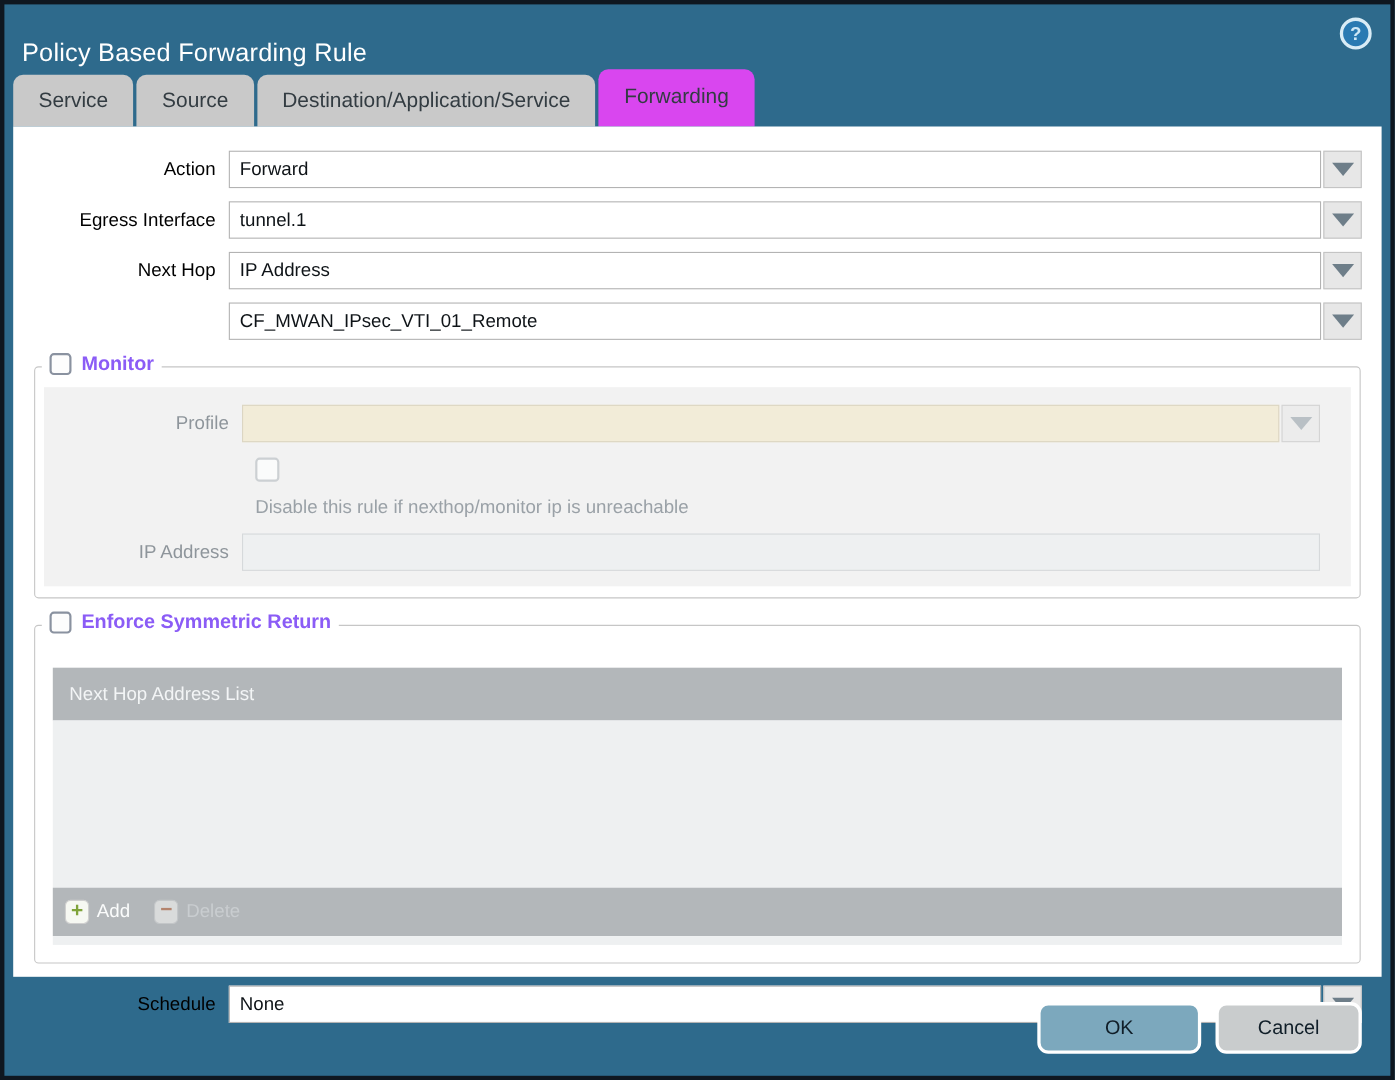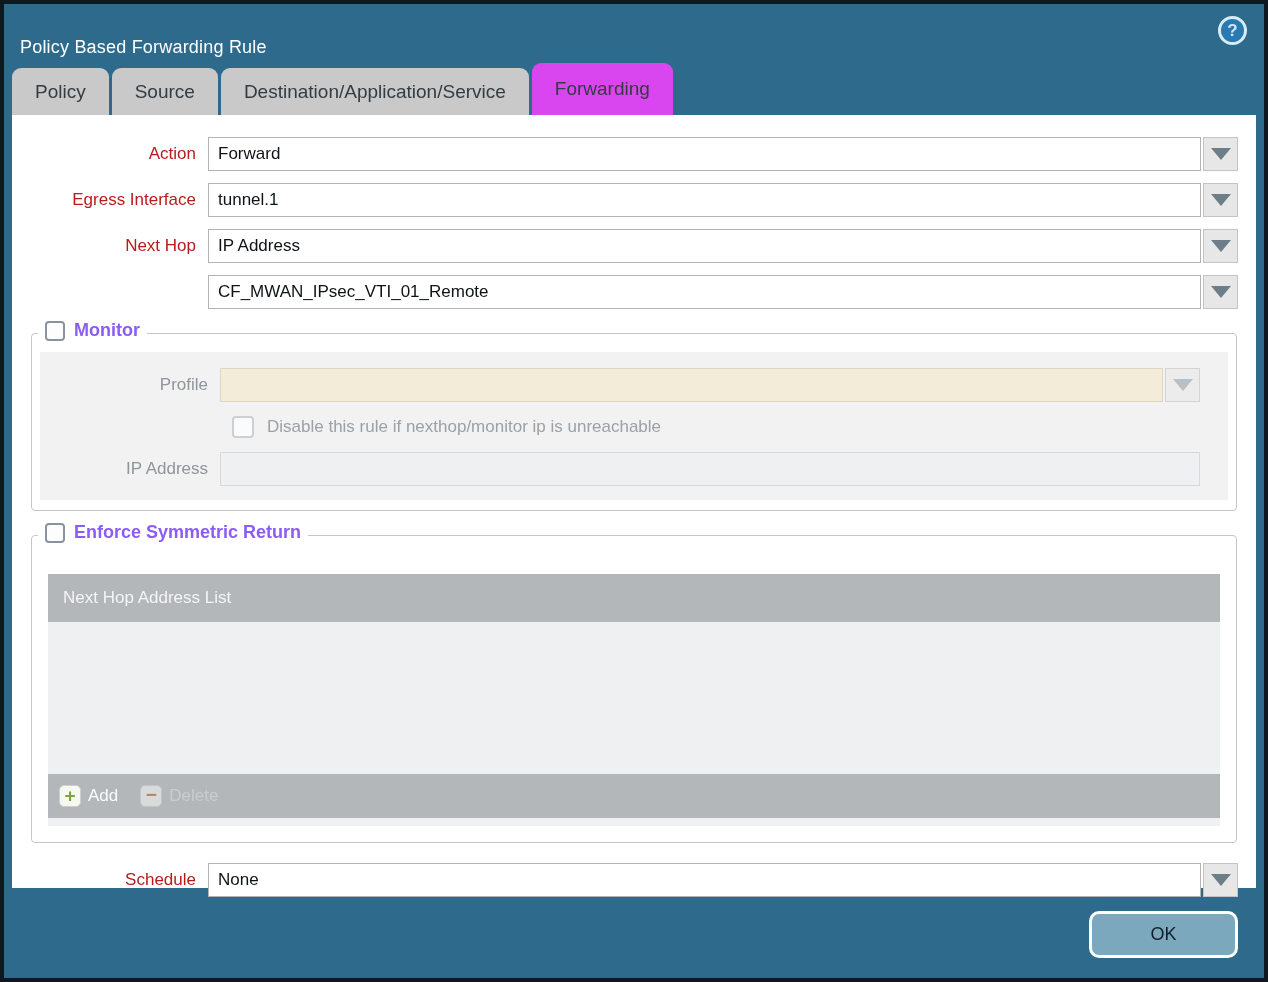--- a/index.html
+++ b/index.html
@@ -9,21 +9,21 @@
   .window {
     width:1268px; height:982px;
     background:#2e6a8c;
     border:4px solid #0f1720;
     position:relative;
     overflow:hidden;
   }
 
   
   .titlebar { height:58px; display:flex; align-items:center; padding:0 16px; }
-  .titlebar .title { color:#ffffff; font-size:18px; letter-spacing:.2px;margin-top:28px; }
+  .titlebar .title { color:#ffffff; font-size:23px; letter-spacing:.2px;margin-top:28px; }
   .help-icon {
     position:absolute; top:12px; right:17px;
     width:29px; height:29px; border-radius:50%;
     background:#2a7ab2; border:3px solid #d9ecf6;
     color:#cfe8f6; font-size:17px; font-weight:bold;
     display:flex; align-items:center; justify-content:center;
     cursor:pointer;
   }
 
   
@@ -39,21 +39,21 @@
 
   
   .content {
     position:absolute; left:8px; right:8px; top:111px;
     height:773px; background:#ffffff; padding:22px 0 0 0;
   }
 
   .form-row { display:flex; align-items:center; margin:0 18px 12px 0; }
   .form-label {
     width:196px; text-align:right; padding-right:12px;
-    font-size:17px; color:#b91c1c; flex:none; white-space:nowrap;
+    font-size:17px; color:#000000; flex:none; white-space:nowrap;
   }
   .field-wrap { flex:1; display:flex; align-items:stretch; }
   .field {
     flex:1; height:34px; background:#fff;
     border:1px solid #b3b3b3; padding:0 9px;
     font-size:17px; color:#0e1317;
     display:flex; align-items:center; white-space:nowrap; overflow:hidden;
   }
   .dd-btn {
     width:35px; height:34px; margin-left:2px;
@@ -83,22 +83,23 @@
   }
   .checkbox.disabled { border-color:#ccd0d3; background:#fafbfb; cursor:default; }
 
   
   .monitor-panel { background:#f2f2f2; padding:16px 0 14px 0; }
   .monitor-panel .form-row { margin:0 28px 0 0; }
   .monitor-panel .form-label { width:180px; color:#8e959b; }
   .field.cream { background:#f2ecd8; border-color:#dcd6c3; }
   .field.gray-disabled { background:#eef0f1; border-color:#d6d9db; }
   .disable-row {
-    display:flex; align-items:center; gap:13px;
+    display:flex; align-items:flex-start; gap:13px;
     margin:14px 0 14px 192px;
+    flex-direction:column;
   }
   .disable-row .checkbox { width:22px; height:22px; }
   .disable-text { font-size:17px; color:#9aa1a7; }
 
   
   .esr-table { margin:20px 8px 6px 8px; }
   .esr-header {
     background:#b3b7ba; color:#f3f5f6; font-size:17px;
     height:48px; display:flex; align-items:center; padding:0 15px;
   }
@@ -143,21 +144,21 @@
 
   <div class="titlebar">
     <span class="title">Policy Based Forwarding Rule</span>
   </div>
   <div class="help-icon">
     <span>?</span>
   </div>
 
   <div class="tabs">
     <div class="tab">
-      <span>Policy</span>
+      <span>Service</span>
     </div>
     <div class="tab">
       <span>Source</span>
     </div>
     <div class="tab">
       <span>Destination/Application/Service</span>
     </div>
     <div class="tab active">
       <span>Forwarding</span>
     </div>
@@ -268,15 +269,16 @@
         <div class="dd-btn">
           <span class="dd-arrow"></span>
         </div>
       </div>
     </div>
 
   </div>
 
   <div class="footer-buttons">
     <div class="btn btn-ok">OK</div>
+    <div class="btn btn-cancel">Cancel</div>
   </div>
 
 </div>
 
 </body></html>

